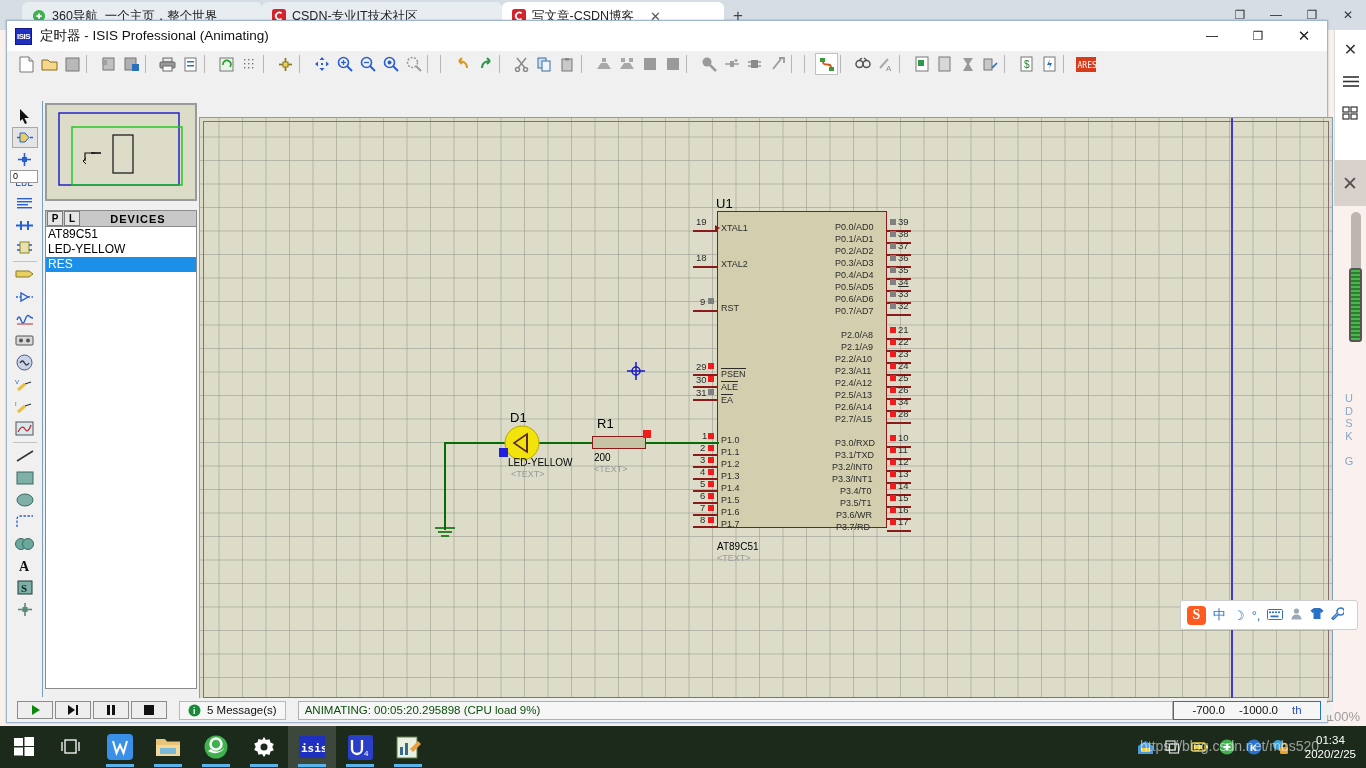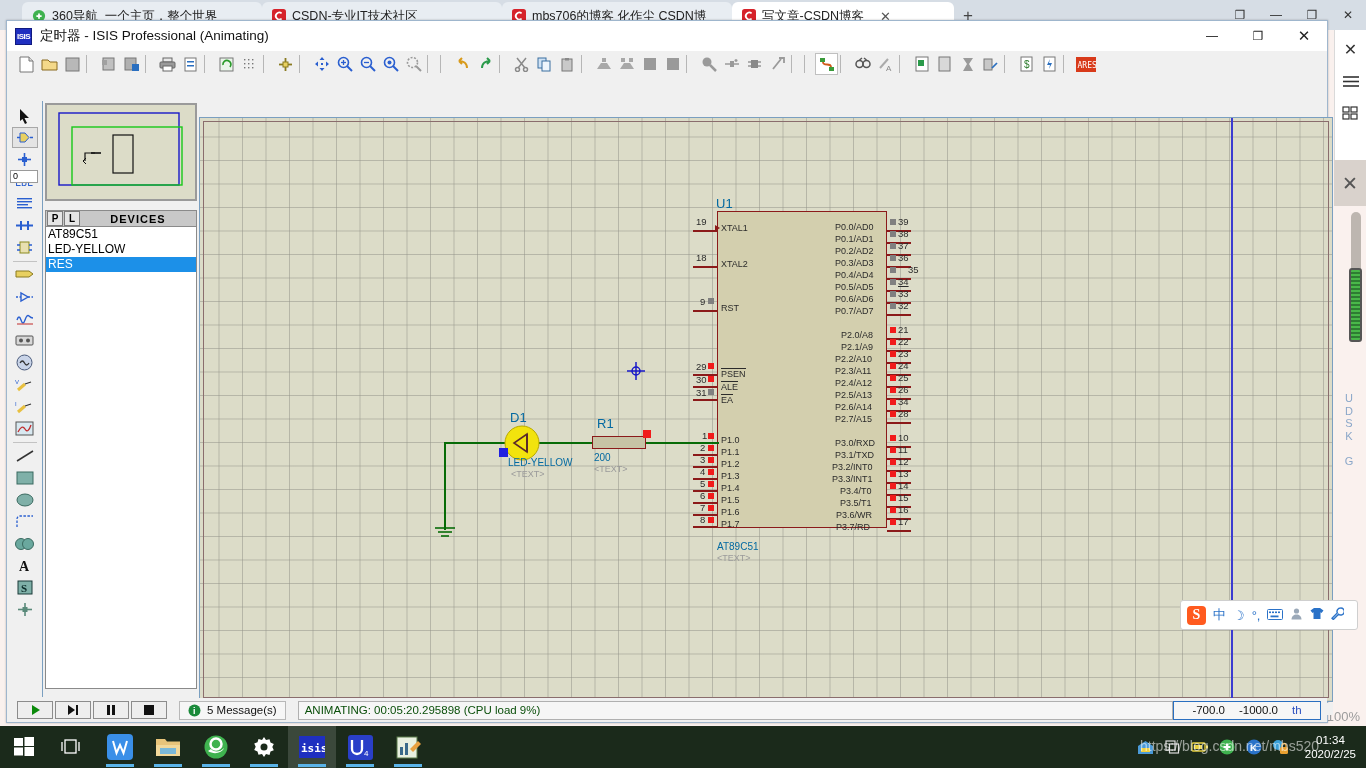--- a/index.html
+++ b/index.html
@@ -89,21 +89,21 @@
   .anim-btn { width:36px; height:18px; background:#eee; border:1px solid #8c8c8c; display:flex;
               align-items:center; justify-content:center; margin-right:2px; }
   #msg-box { display:flex; align-items:center; gap:6px; margin-left:10px; border:1px solid #b8b8b8; height:19px;
              padding:0 8px; background:#f6f6f6; }
   #msg-text { font-size:11.5px; color:#111; }
   #status-anim { margin-left:12px; flex:1; height:19px; border:1px solid #b0b0b0; background:#f6f6f6;
                  display:flex; align-items:center; padding-left:6px; font-size:11.5px; color:#0a4f0a; }
   #coord-box { width:148px; height:19px; border:1px solid #2a6fc0; background:#f6f6f6; display:flex;
                align-items:center; justify-content:center; gap:14px; font-size:11.5px; color:#111; margin-right:6px; }
   #coord-unit { color:#2a4fc0; }
-  .lbl { position:absolute; font-family:"Liberation Sans", sans-serif; color:#0369a1; white-space:nowrap; }
+  .lbl { position:absolute; font-family:"Liberation Sans", sans-serif; color:#000000; white-space:nowrap; }
   .pinnum { position:absolute; font-size:9.5px; color:#2b2b2b; }
   .piname { position:absolute; font-size:9px; color:#2b2b2b; white-space:nowrap; }
   .pinsq { position:absolute; width:6px; height:6px; }
   .sqred { background:#f11b1b; }
   .sqgrey { background:#808080; }
   .wire { position:absolute; background:#076b07; }
   .icbody { position:absolute; background:#d3cfae; border:1.5px solid #8b1a1a; }
   .pinline { position:absolute; height:1.5px; background:#8b1a1a; }
 
   
@@ -139,27 +139,20 @@
       </svg>
       <span>360导航_一个主页，整个世界</span>
     </div>
     <div class="btab inactive" style="width:240px">
       <svg class="tab-fav" viewBox="0 0 16 16">
         <rect width="16" height="16" rx="3" fill="#d6222a"></rect>
           <path d="M11 5a4 4 0 100 6" stroke="#fff" stroke-width="2" fill="none"></path>
       </svg>
       <span>CSDN-专业IT技术社区</span>
     </div>
-    <div class="btab inactive" style="width:230px">
-      <svg class="tab-fav" viewBox="0 0 16 16">
-        <rect width="16" height="16" rx="3" fill="#d6222a"></rect>
-          <path d="M11 5a4 4 0 100 6" stroke="#fff" stroke-width="2" fill="none"></path>
-      </svg>
-      <span>mbs706的博客 化作尘 CSDN博</span>
-    </div>
     <div class="btab active" style="width:222px">
       <svg class="tab-fav" viewBox="0 0 16 16">
         <rect width="16" height="16" rx="3" fill="#d6222a"></rect>
           <path d="M11 5a4 4 0 100 6" stroke="#fff" stroke-width="2" fill="none"></path>
       </svg>
       <span>写文章-CSDN博客</span>
       <span class="tab-x">✕</span>
     </div>
     <div id="tab-plus">+</div>
   </div>
@@ -765,21 +758,21 @@
     <div class="pinnum" style="left:698px; top:122px;">37</div>
 
     <div class="piname" style="left:635px; top:140px;">P0.3/AD3</div>
     <div class="pinline" style="left:687px; top:148px; width:24px;"></div>
     <div class="pinsq sqgrey" style="left:690px; top:137px;"></div>
     <div class="pinnum" style="left:698px; top:134px;">36</div>
 
     <div class="piname" style="left:635px; top:152px;">P0.4/AD4</div>
     <div class="pinline" style="left:687px; top:160px; width:24px;"></div>
     <div class="pinsq sqgrey" style="left:690px; top:149px;"></div>
-    <div class="pinnum" style="left:698px; top:146px;margin-left:10px;">35</div>
+    <div class="pinnum" style="left:698px; top:146px;">35</div>
 
     <div class="piname" style="left:635px; top:164px;">P0.5/AD5</div>
     <div class="pinline" style="left:687px; top:172px; width:24px;"></div>
     <div class="pinsq sqgrey" style="left:690px; top:161px;"></div>
     <div class="pinnum" style="left:698px; top:158px;text-decoration:underline;">34</div>
 
     <div class="piname" style="left:635px; top:176px;">P0.6/AD6</div>
     <div class="pinline" style="left:687px; top:184px; width:24px;"></div>
     <div class="pinsq sqgrey" style="left:690px; top:173px;"></div>
     <div class="pinnum" style="left:698px; top:170px;">33</div>

